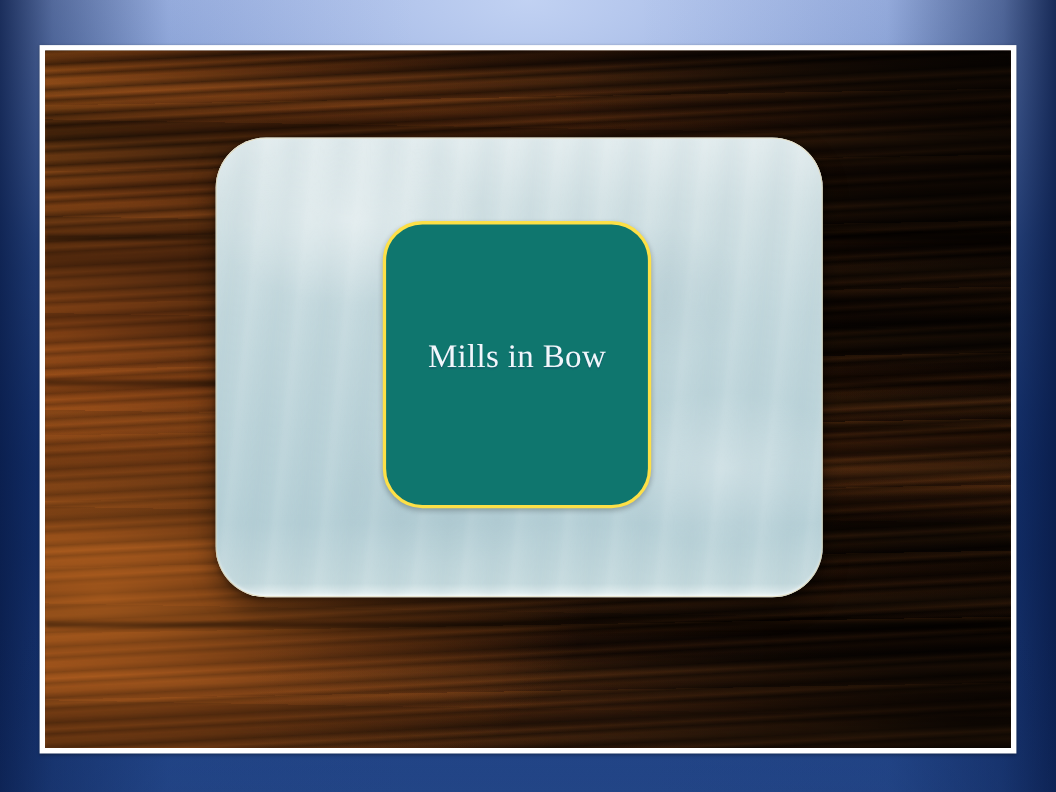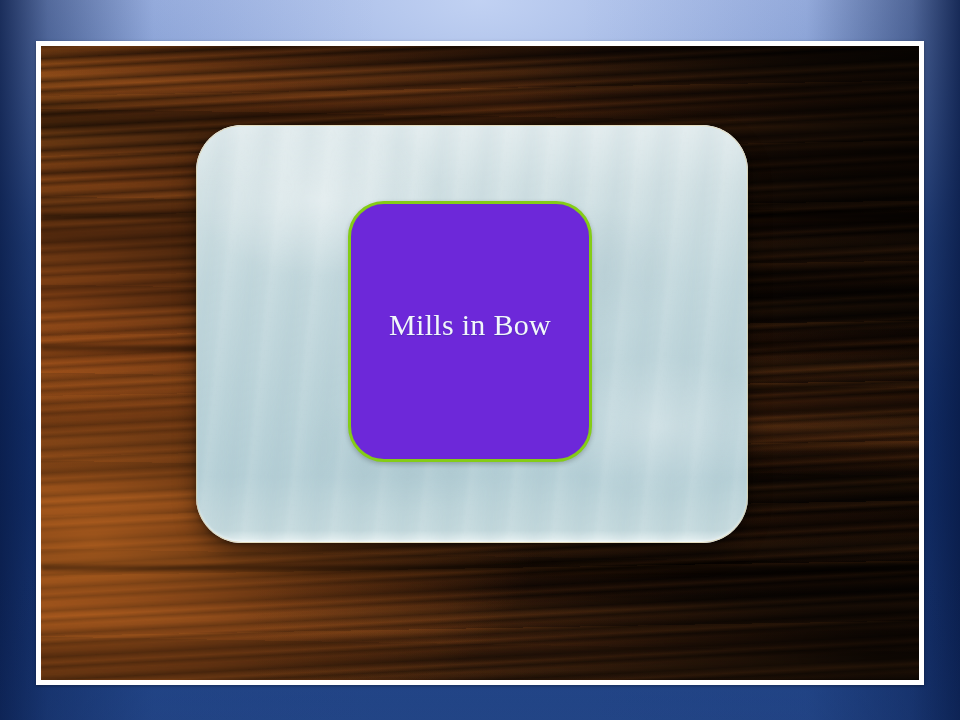--- a/index.html
+++ b/index.html
@@ -216,22 +216,22 @@
   }
 
   
   .blue-box {
     position: absolute;
     left: 348px;
     top: 201px;
     width: 244px;
     height: 261px;
     border-radius: 36px;
-    background: #6d28d9;
-    border: 3px solid #84cc16;
+    background: #0f766e;
+    border: 3px solid #fde047;
     box-sizing: border-box;
     box-shadow: 0 2px 5px rgba(0,0,0,0.22);
     display: flex;
     align-items: center;
     justify-content: center;
   }
   .blue-box-text {
     position: relative;
     top: -6px;
     color: #f2f6fb;

